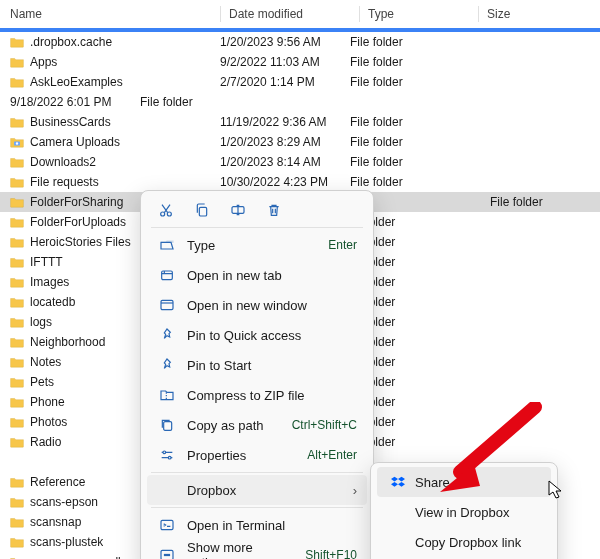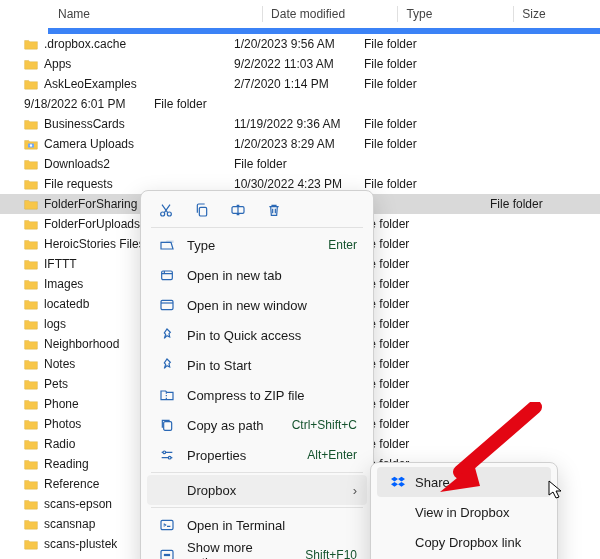--- a/index.html
+++ b/index.html
@@ -1,25 +1,25 @@
 <!DOCTYPE html>
 <html><head>
 <meta charset="utf-8">
 <style>
   html,body{margin:0;padding:0;font-family:"Segoe UI",Arial,sans-serif;font-size:12px;color:#1a1a1a;background:#fff;}
   .viewport{position:relative;width:600px;height:559px;overflow:hidden;}
-  .hdr{display:flex;align-items:center;height:28px;border-bottom:6px solid #3b82f6;padding-left:10px;background:#fff;margin-left:48px;}
+  .hdr{display:flex;align-items:center;height:28px;border-bottom:4px solid #3b82f6;padding-left:10px;background:#fff;}
   .hdr-col{color:#444;font-size:12px;}
   .hdr-col.name{width:210px;} 
   .hdr-col.date{width:130px;}
   .hdr-col.type{width:110px;}
   .hdr-col.size{width:80px;}
   .hdr-sep{width:1px;height:16px;background:#e0e0e0;margin-right:8px;}
   .rows{}
-  .row{display:flex;align-items:center;height:20px;padding-left:24px;}
+  .row{display:flex;align-items:center;height:20px;padding-left:10px;}
   .row.sel{background:#d9d9d9;justify-content:space-between;}
   .row .c-name{display:flex;align-items:center;width:210px;white-space:nowrap;}
   .row .c-date{width:130px;white-space:nowrap;}
   .row .c-type{width:110px;white-space:nowrap;}
   .ficon{display:inline-flex;margin-right:6px;}
   .ficon svg{width:14px;height:12px;display:block;}
   .fname{overflow:hidden;text-overflow:ellipsis;}
 
   
   .ctx{position:absolute;left:140px;top:190px;width:228px;background:#f9f9f9;border:1px solid #d0d0d0;border-radius:8px;box-shadow:0 8px 24px rgba(0,0,0,.18);padding:4px 2px 4px 2px;font-size:13px;}
@@ -128,20 +128,21 @@
       </div>
       <div class="row">
         <div class="c-name">
           <span class="ficon">
             <svg viewBox="0 0 24 20">
               <path d="M1 4 h7 l2 2 h13 v12 a1 1 0 0 1-1 1 H2 a1 1 0 0 1-1-1 Z" fill="#f7c64a" stroke="#c79a1c" stroke-width="0.5"></path>
             </svg>
           </span>
           <span class="fname">Downloads2</span>
         </div>
+        <div class="c-date">1/20/2023 8:14 AM</div>
         <div class="c-type">File folder</div>
       </div>
       <div class="row">
         <div class="c-name">
           <span class="ficon">
             <svg viewBox="0 0 24 20">
               <path d="M1 4 h7 l2 2 h13 v12 a1 1 0 0 1-1 1 H2 a1 1 0 0 1-1-1 Z" fill="#f7c64a" stroke="#c79a1c" stroke-width="0.5"></path>
             </svg>
           </span>
           <span class="fname">File requests</span>
@@ -299,28 +300,20 @@
             <svg viewBox="0 0 24 20">
               <path d="M1 4 h7 l2 2 h13 v12 a1 1 0 0 1-1 1 H2 a1 1 0 0 1-1-1 Z" fill="#f7c64a" stroke="#c79a1c" stroke-width="0.5"></path>
             </svg>
           </span>
           <span class="fname">Radio</span>
         </div>
         <div class="c-date"></div>
         <div class="c-type">ile folder</div>
       </div>
       <div class="row">
-        <div class="c-name">
-          <span class="ficon">
-            <svg viewBox="0 0 24 20">
-              <path d="M1 4 h7 l2 2 h13 v12 a1 1 0 0 1-1 1 H2 a1 1 0 0 1-1-1 Z" fill="#f7c64a" stroke="#c79a1c" stroke-width="0.5"></path>
-            </svg>
-          </span>
-          <span class="fname">Reading</span>
-        </div>
         <div class="c-date"></div>
         <div class="c-type">ile folder</div>
       </div>
       <div class="row">
         <div class="c-name">
           <span class="ficon">
             <svg viewBox="0 0 24 20">
               <path d="M1 4 h7 l2 2 h13 v12 a1 1 0 0 1-1 1 H2 a1 1 0 0 1-1-1 Z" fill="#f7c64a" stroke="#c79a1c" stroke-width="0.5"></path>
             </svg>
           </span>

